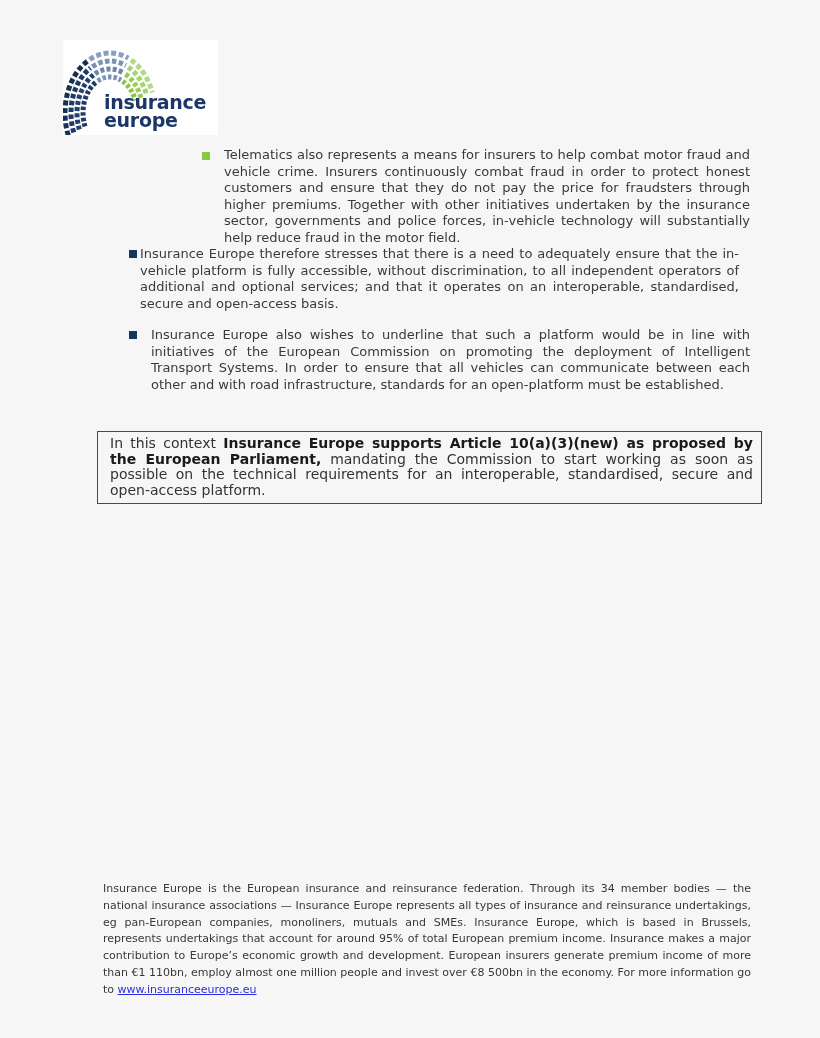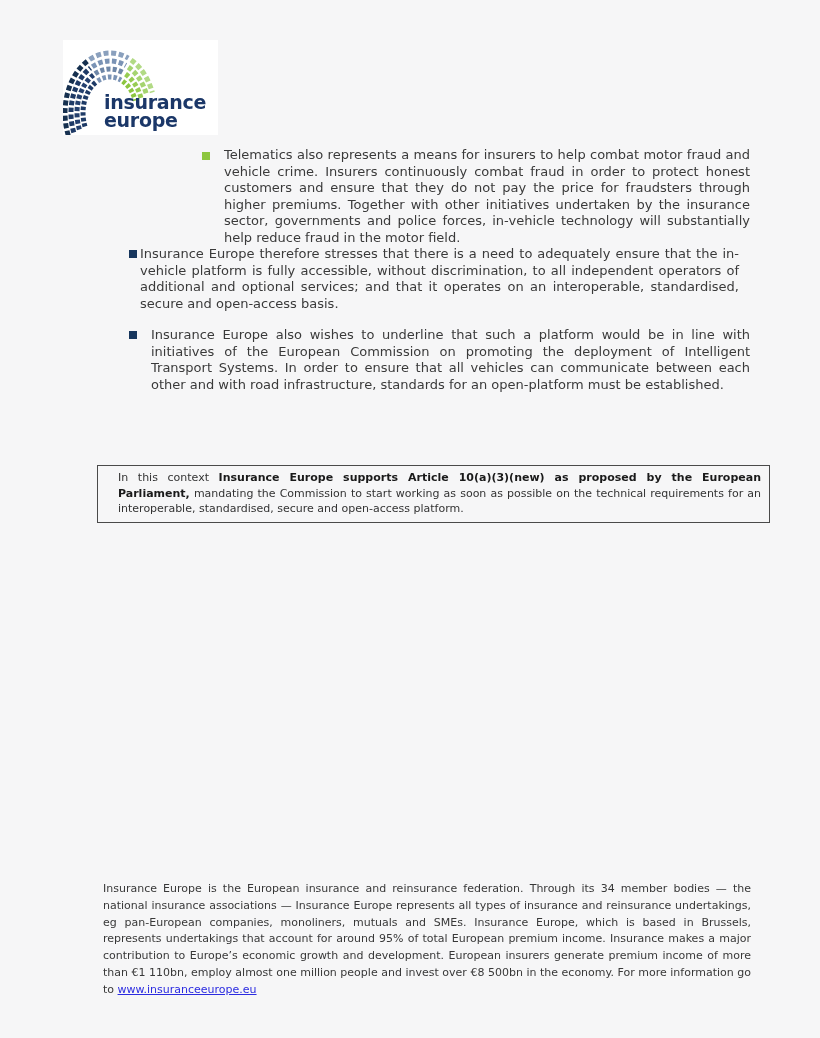--- a/index.html
+++ b/index.html
@@ -37,25 +37,24 @@
     width:8px; height:8px;
   }
   .marker.green { background:#8dc63f; }
   .marker.navy  { background:#17365d; }
 
   .callout {
     position:absolute; left:97px; top:431px;
     width:643px;
     border:1px solid #4a4a4a;
     background:transparent;
-    padding:4px 8px 5px 20px;
+    padding:4px 8px 5px 12px;
     text-align:justify;
-    font-size:11px; line-height:15.5px;
+    font-size:14px; line-height:15.5px;
     color:#333333;
-    margin-top:34px;
   }
   .callout b { color:#1a1a1a; }
 
   .footer {
     position:absolute; left:103px; top:881px;
     width:648px;
     text-align:justify;
     font-size:11px; line-height:16.8px;
     color:#383838;
   }

